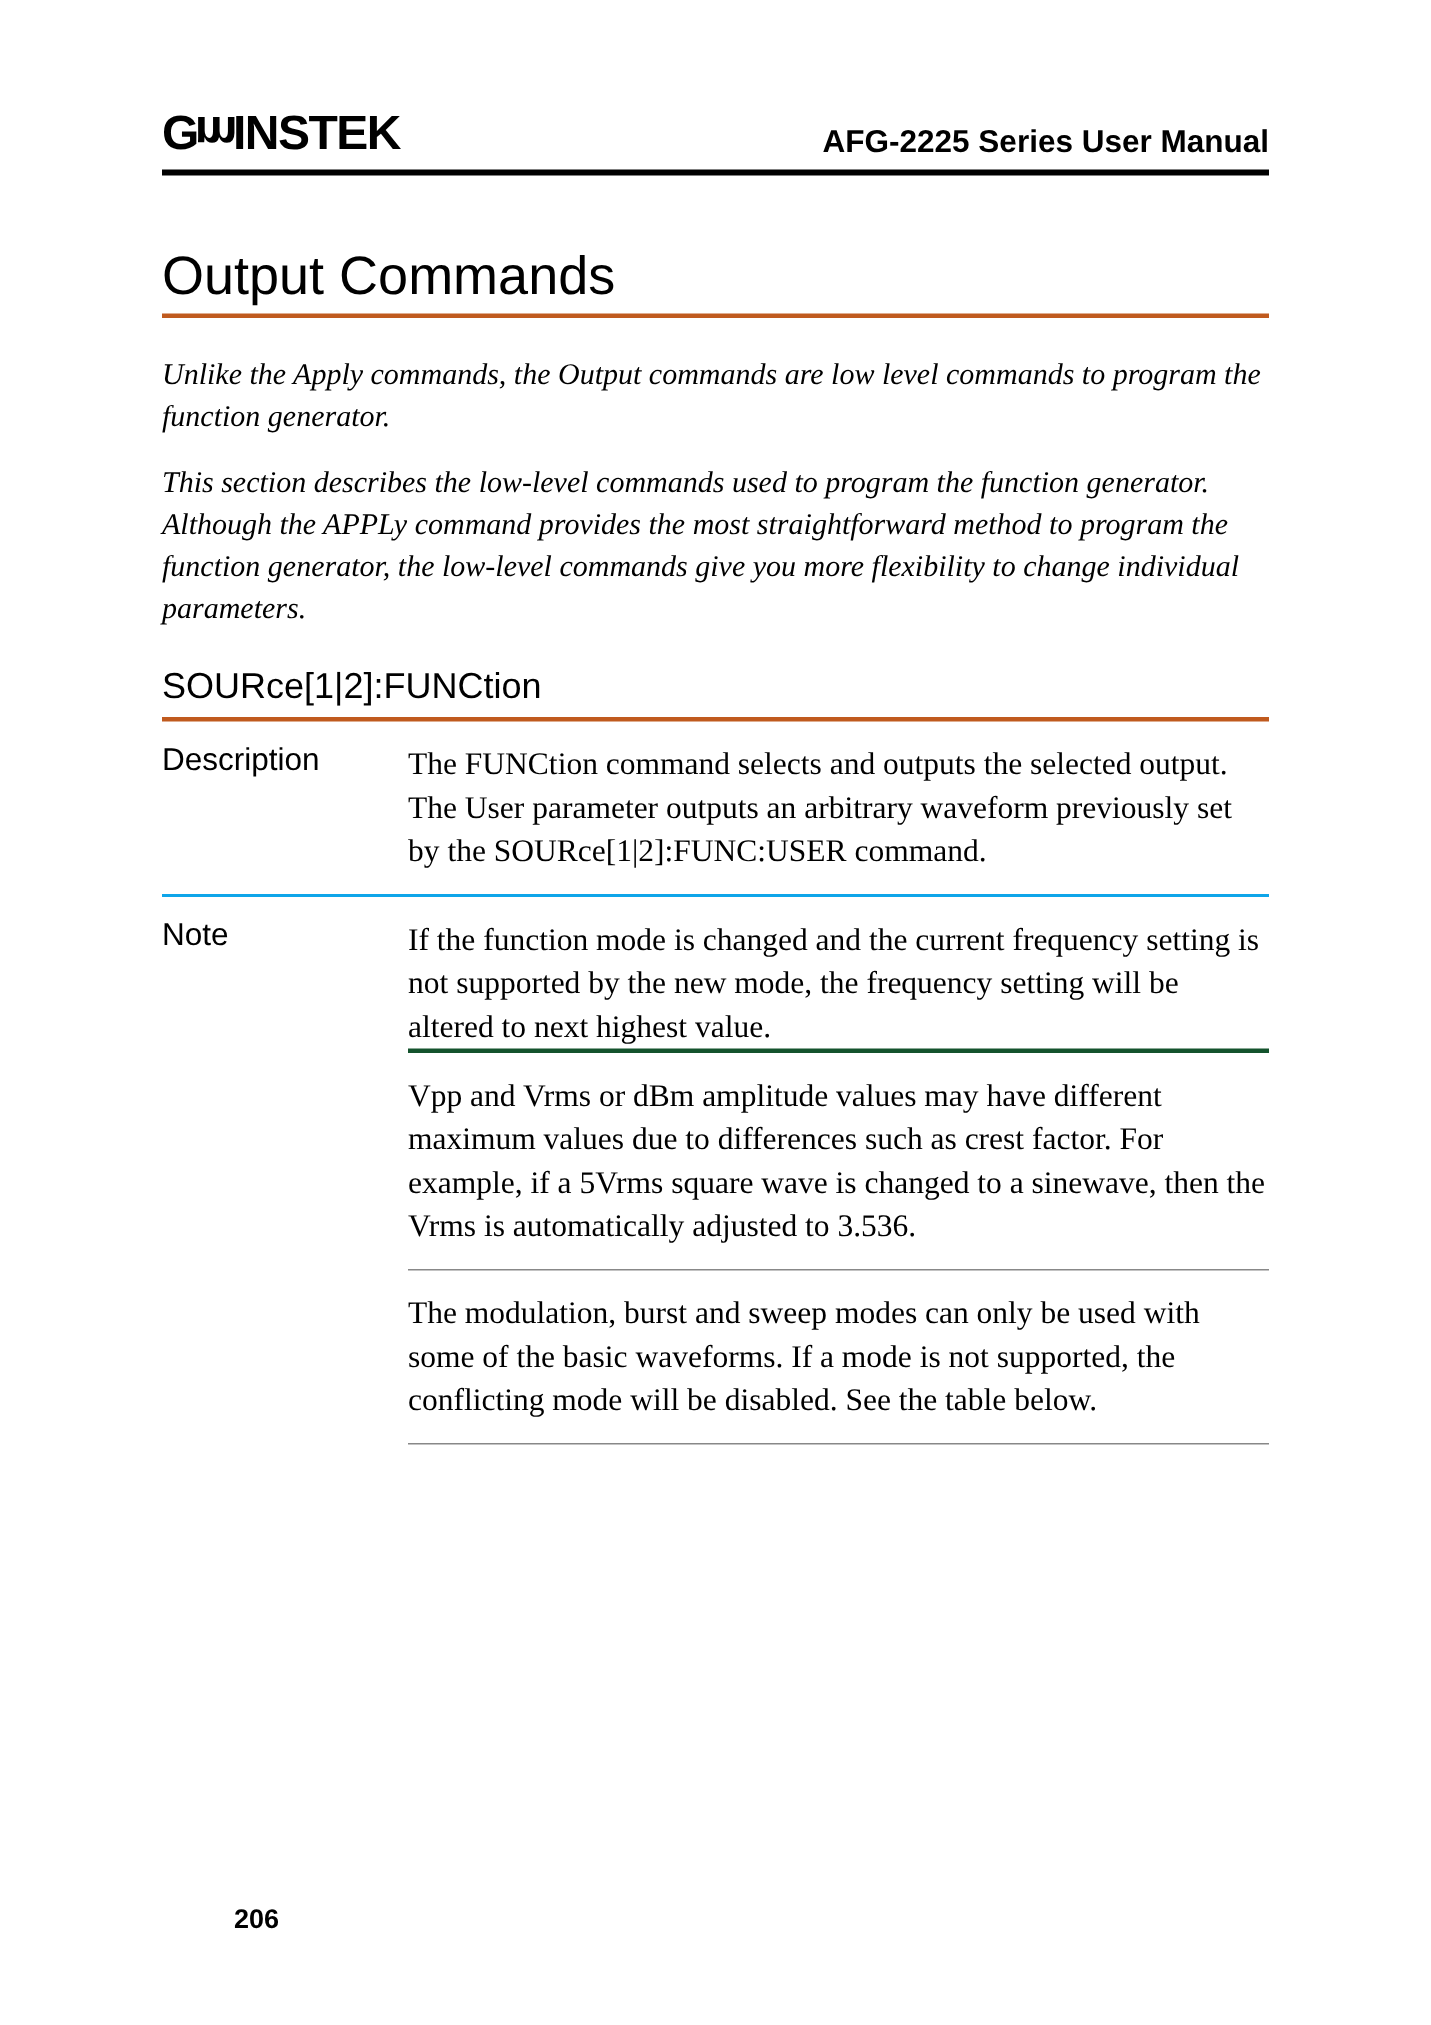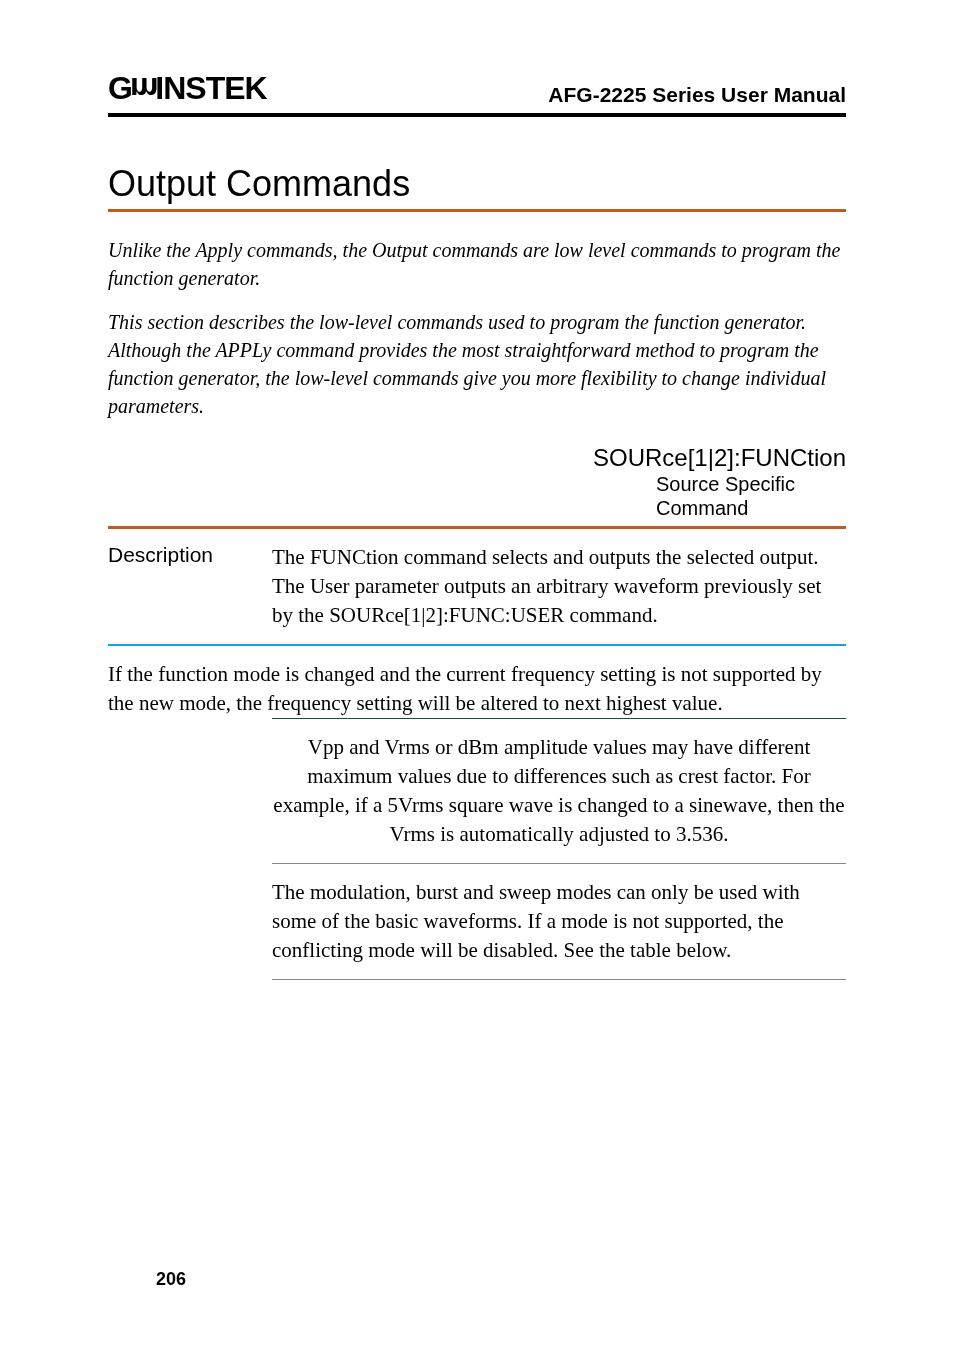--- a/index.html
+++ b/index.html
@@ -56,23 +56,22 @@
   }
   .body-p {
     font-size: 20px;
     line-height: 1.4;
     margin-bottom: 16px;
     font-style: italic;
   }
   .sec-head-row {
     display: flex;
     justify-content: space-between;
-    align-items: flex-end;
+    align-items: flex-start;
     margin-top: 24px;
-    flex-direction: column;
   }
   .h2 {
     font-family: 'Segoe UI', Tahoma, sans-serif;
     font-size: 24px;
     font-weight: 400;
   }
   .tag {
     font-family: 'Segoe UI', Tahoma, sans-serif;
     font-size: 20px;
     line-height: 1.2;
@@ -133,39 +132,36 @@
 </div>
 
 <h1 class="h1">Output Commands</h1>
 <hr class="h1-rule">
 
 <p class="body-p">Unlike the Apply commands, the Output commands are low level commands to program the function generator.</p>
 <p class="body-p">This section describes the low-level commands used to program the function generator. Although the APPLy command provides the most straightforward method to program the function generator, the low-level commands give you more flexibility to change individual parameters.</p>
 
 <div class="sec-head-row">
   <div class="h2">SOURce[1|2]:FUNCtion</div>
-  <div class="tag">
-    <span>Source Specific</span><br>
-    <span>Command</span>
-  </div>
 </div>
 <hr class="h2-rule">
 
 <div class="def-block">
   <div class="def-label">Description</div>
   <div class="def-body">
     <p>The FUNCtion command selects and outputs the selected output. The User parameter outputs an arbitrary waveform previously set by the SOURce[1|2]:FUNC:USER command.</p>
   </div>
 </div>
 
 <div class="def-block" style="border-bottom:none; padding-bottom:0;">
+  <div class="def-label">Note</div>
   <div class="def-body">
     <p>If the function mode is changed and the current frequency setting is not supported by the new mode, the frequency setting will be altered to next highest value.</p>
   </div>
 </div>
-<div class="note-sub" style="border-top:1px solid #14532d;text-align:center;">
+<div class="note-sub" style="border-top:3px solid #14532d;">
   <span>Vpp and Vrms or dBm amplitude values may have different maximum values due to differences such as crest factor. For example, if a 5Vrms square wave is changed to a sinewave, then the Vrms is automatically adjusted to 3.536.</span>
 </div>
 <div class="note-sub">
   <span>The modulation, burst and sweep modes can only be used with some of the basic waveforms. If a mode is not supported, the conflicting mode will be disabled. See the table below.</span>
 </div>
 
 <div class="page-num">206</div>
 
 </body></html>

